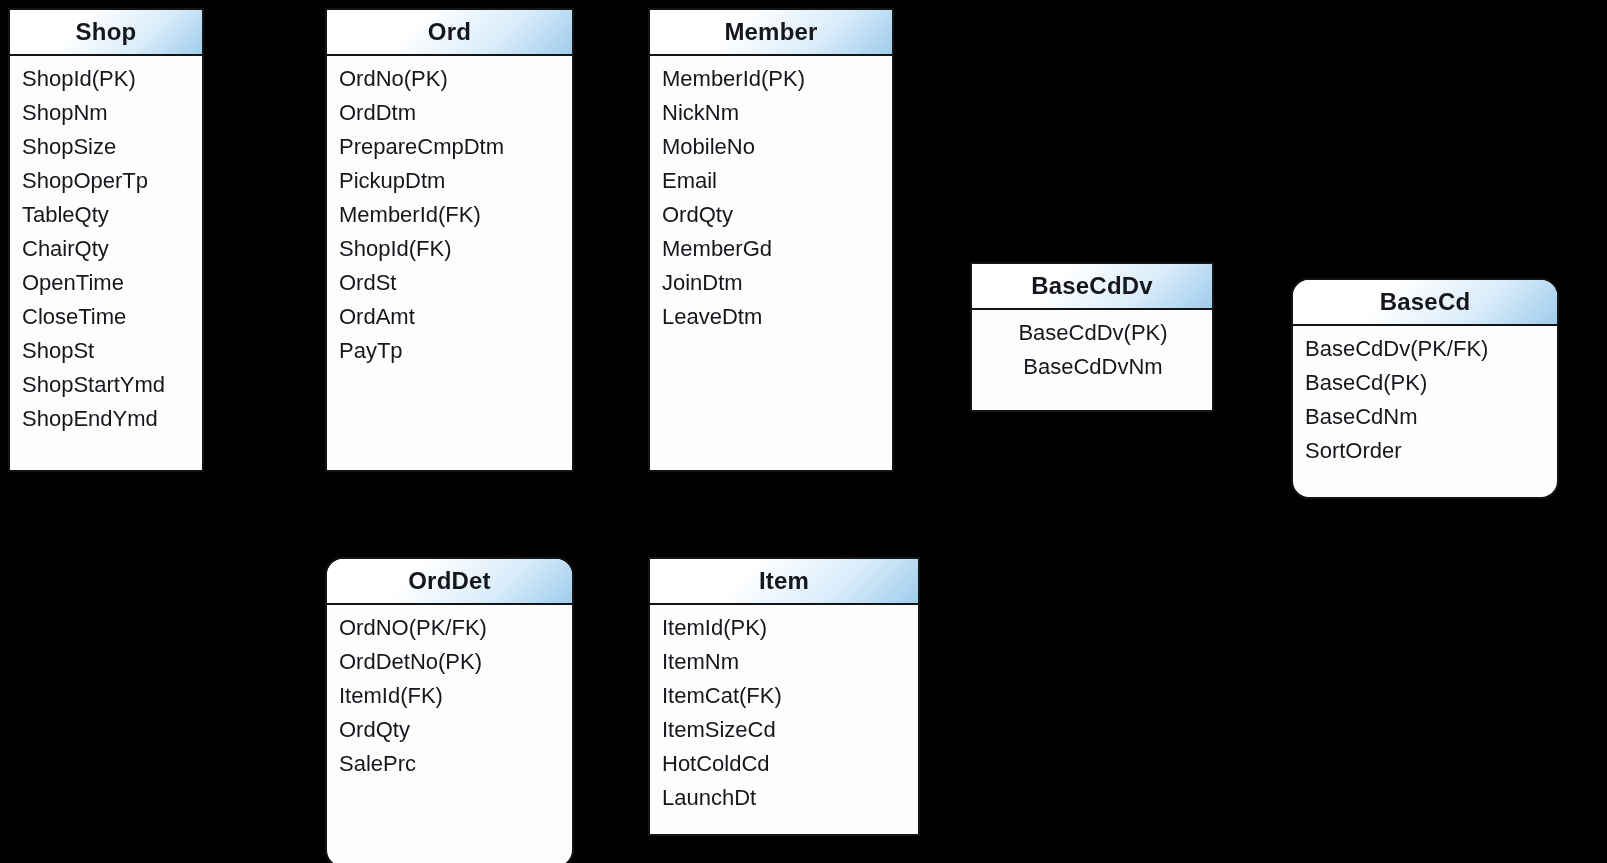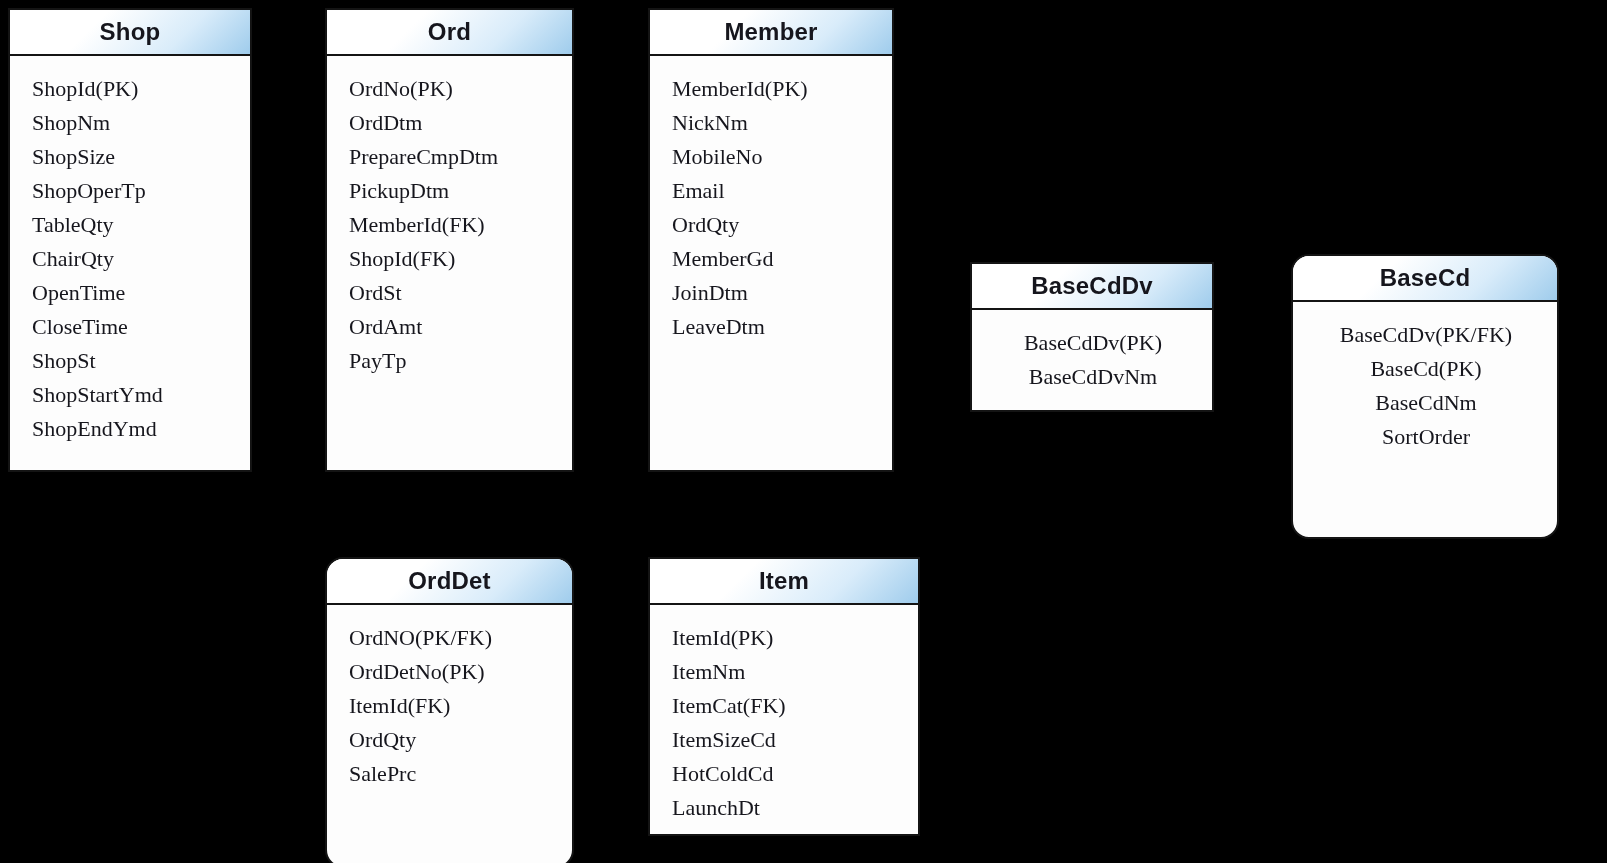--- a/index.html
+++ b/index.html
@@ -40,37 +40,36 @@
     justify-content: center;
   }
   .entity-title {
     font-size: 24px;
     font-weight: 600;
     color: var(--text-color, #16161d);
     letter-spacing: 0.2px;
   }
   .entity-fields {
     list-style: none;
-    margin: 10px;
+    margin: 0;
     padding: 6px 10px 4px 12px;
     flex: 1 1 auto;
-    font-family: Liberation Serif, serif;
   }
   .entity-fields li {
     font-size: 22px;
     line-height: 34px;
     color: var(--text-color, #16161d);
     white-space: nowrap;
   }
   
-  #e-shop     { left: 8px;    top: 8px;   width: 244px; height: 464px; }
+  #e-shop     { left: 8px;    top: 8px;   width: 196px; height: 464px; }
   #e-ord      { left: 325px;  top: 8px;   width: 249px; height: 464px; }
   #e-member   { left: 648px;  top: 8px;   width: 246px; height: 464px; }
   #e-basecddv { left: 970px;  top: 262px; width: 244px; height: 150px; text-align: center; }
-  #e-basecd   { left: 1291px; top: 254px; width: 268px; height: 285px; text-align: center; }
+  #e-basecd   { left: 1291px; top: 278px; width: 268px; height: 221px; }
   #e-orddet   { left: 325px;  top: 557px; width: 249px; height: 311px; }
   #e-item     { left: 648px;  top: 557px; width: 272px; height: 279px; }
 </style>
 </head>
 <body>
 
 <div class="canvas">
 
   <div class="entity" id="e-shop">
     <div class="entity-header">

